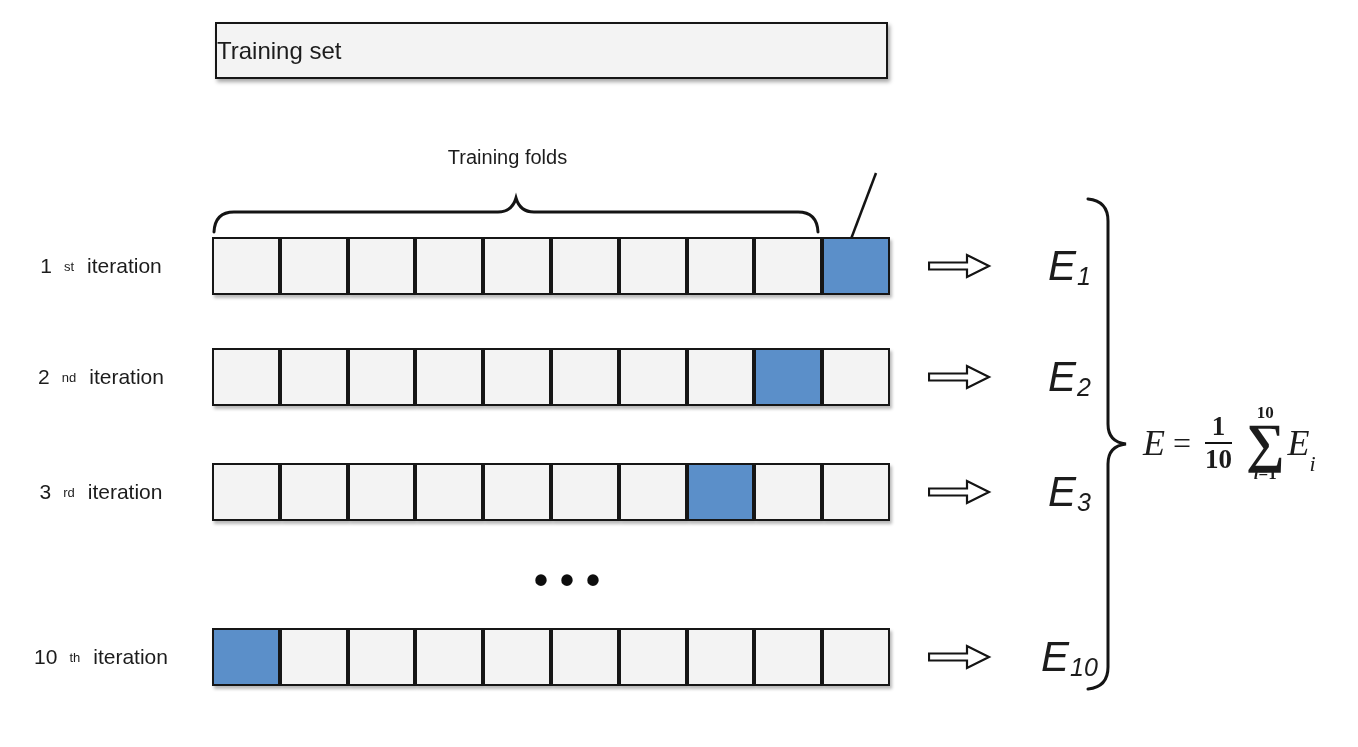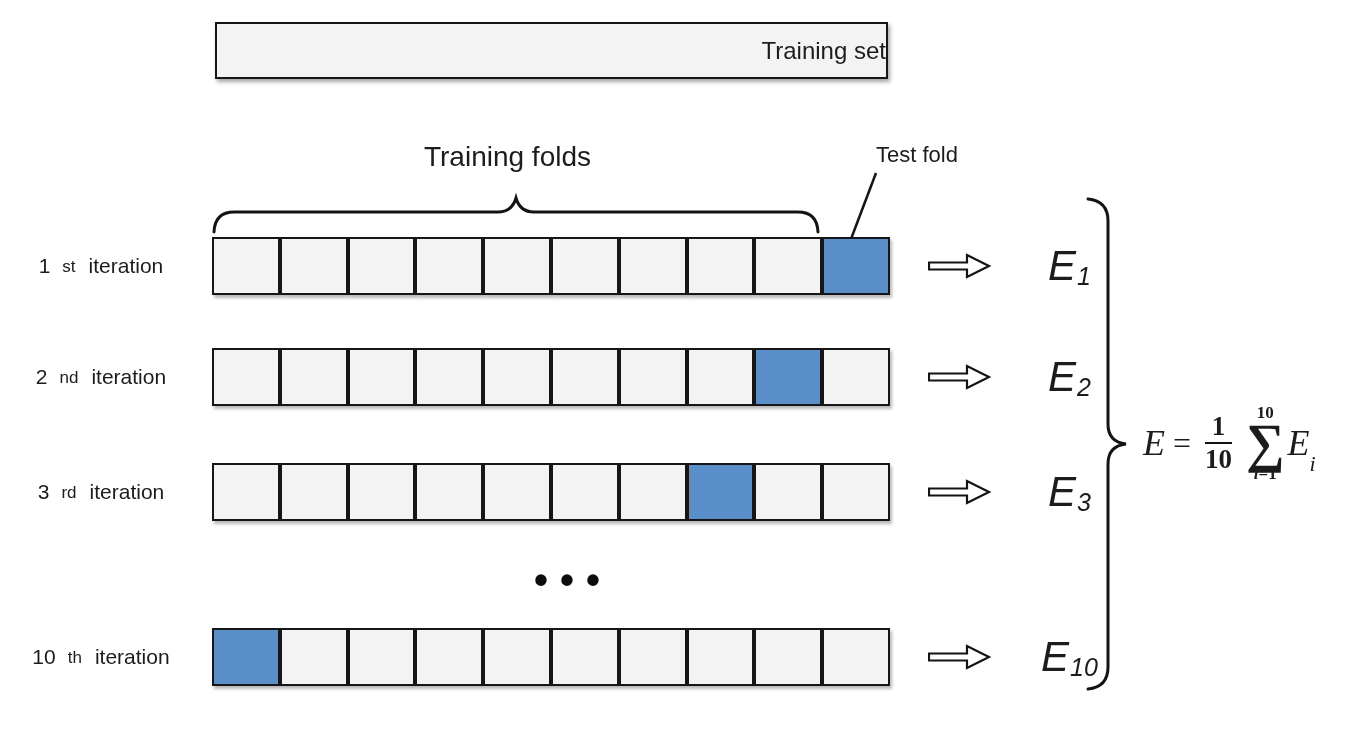--- a/index.html
+++ b/index.html
@@ -14,44 +14,44 @@
   body{font-family:"Liberation Sans",sans-serif;color:var(--text);}
   .canvas{
     position:relative;width:1358px;height:747px;background:var(--bg);overflow:hidden;
   }
 
   
   .training-set-box{
     position:absolute;left:215px;top:22px;width:673px;height:57px;
     background:var(--cell-fill);border:2px solid var(--border);
     box-shadow:2px 3px 4px rgba(0,0,0,0.35);
-    display:flex;align-items:center;justify-content:flex-end;
+    display:flex;align-items:center;justify-content:flex-start;
     font-size:24px;
   }
 
   
   .training-folds-label{
     position:absolute;left:380px;top:141px;width:255px;height:32px;
-    text-align:center;font-size:28px;line-height:32px;
+    text-align:center;font-size:20px;line-height:32px;
   }
   .test-fold-label{
     position:absolute;left:852px;top:139px;width:130px;height:32px;
     text-align:center;font-size:22px;line-height:32px;
   }
   svg.overbrace{position:absolute;left:212px;top:192px;}
   svg.pointer-line{position:absolute;left:842px;top:170px;}
 
   
   .iter-row{position:absolute;left:0;width:1358px;height:58px;}
   .iter-label{
     position:absolute;left:2px;top:0;width:198px;height:58px;
     display:flex;align-items:center;justify-content:center;
     font-size:21px;white-space:nowrap;
   }
-  .iter-label sup{font-size:17px;line-height:1;vertical-align:super;margin-left:12px;}
+  .iter-label sup{font-size:13px;line-height:1;vertical-align:super;margin-left:12px;}
   .iter-label .rest{margin-left:13px;}
   .cells{
     position:absolute;left:212px;top:0;width:678px;height:58px;
     display:flex;
   }
   .cell{
     flex:1;height:58px;background:var(--cell-fill);
     border:2px solid var(--border);
     box-shadow:2px 3px 3px rgba(0,0,0,0.28);
   }
@@ -99,21 +99,20 @@
 
   <div class="training-set-box">
     <span>Training set</span>
   </div>
 
   <div class="training-folds-label">Training folds</div>
   <svg class="overbrace" width="608" height="42" viewBox="0 0 608 42">
     <path d="M 2 40 Q 3 20 22 20 L 286 20 Q 300 20 304 6 Q 308 20 322 20 L 586 20 Q 605 20 606 40" fill="none" stroke="#141414" stroke-width="3" stroke-linecap="round"></path>
   </svg>
 
-  <div class="test-fold-label">Test fold</div>
   <svg class="pointer-line" width="38" height="72" viewBox="0 0 38 72">
     <line x1="34" y1="3" x2="9" y2="69" stroke="#141414" stroke-width="2.5"></line>
   </svg>
 
   <div class="iter-row" style="top:237px">
     <div class="iter-label">
       <span>1</span>
         <sup>st</sup>
       <span class="rest">iteration</span>
     </div>

